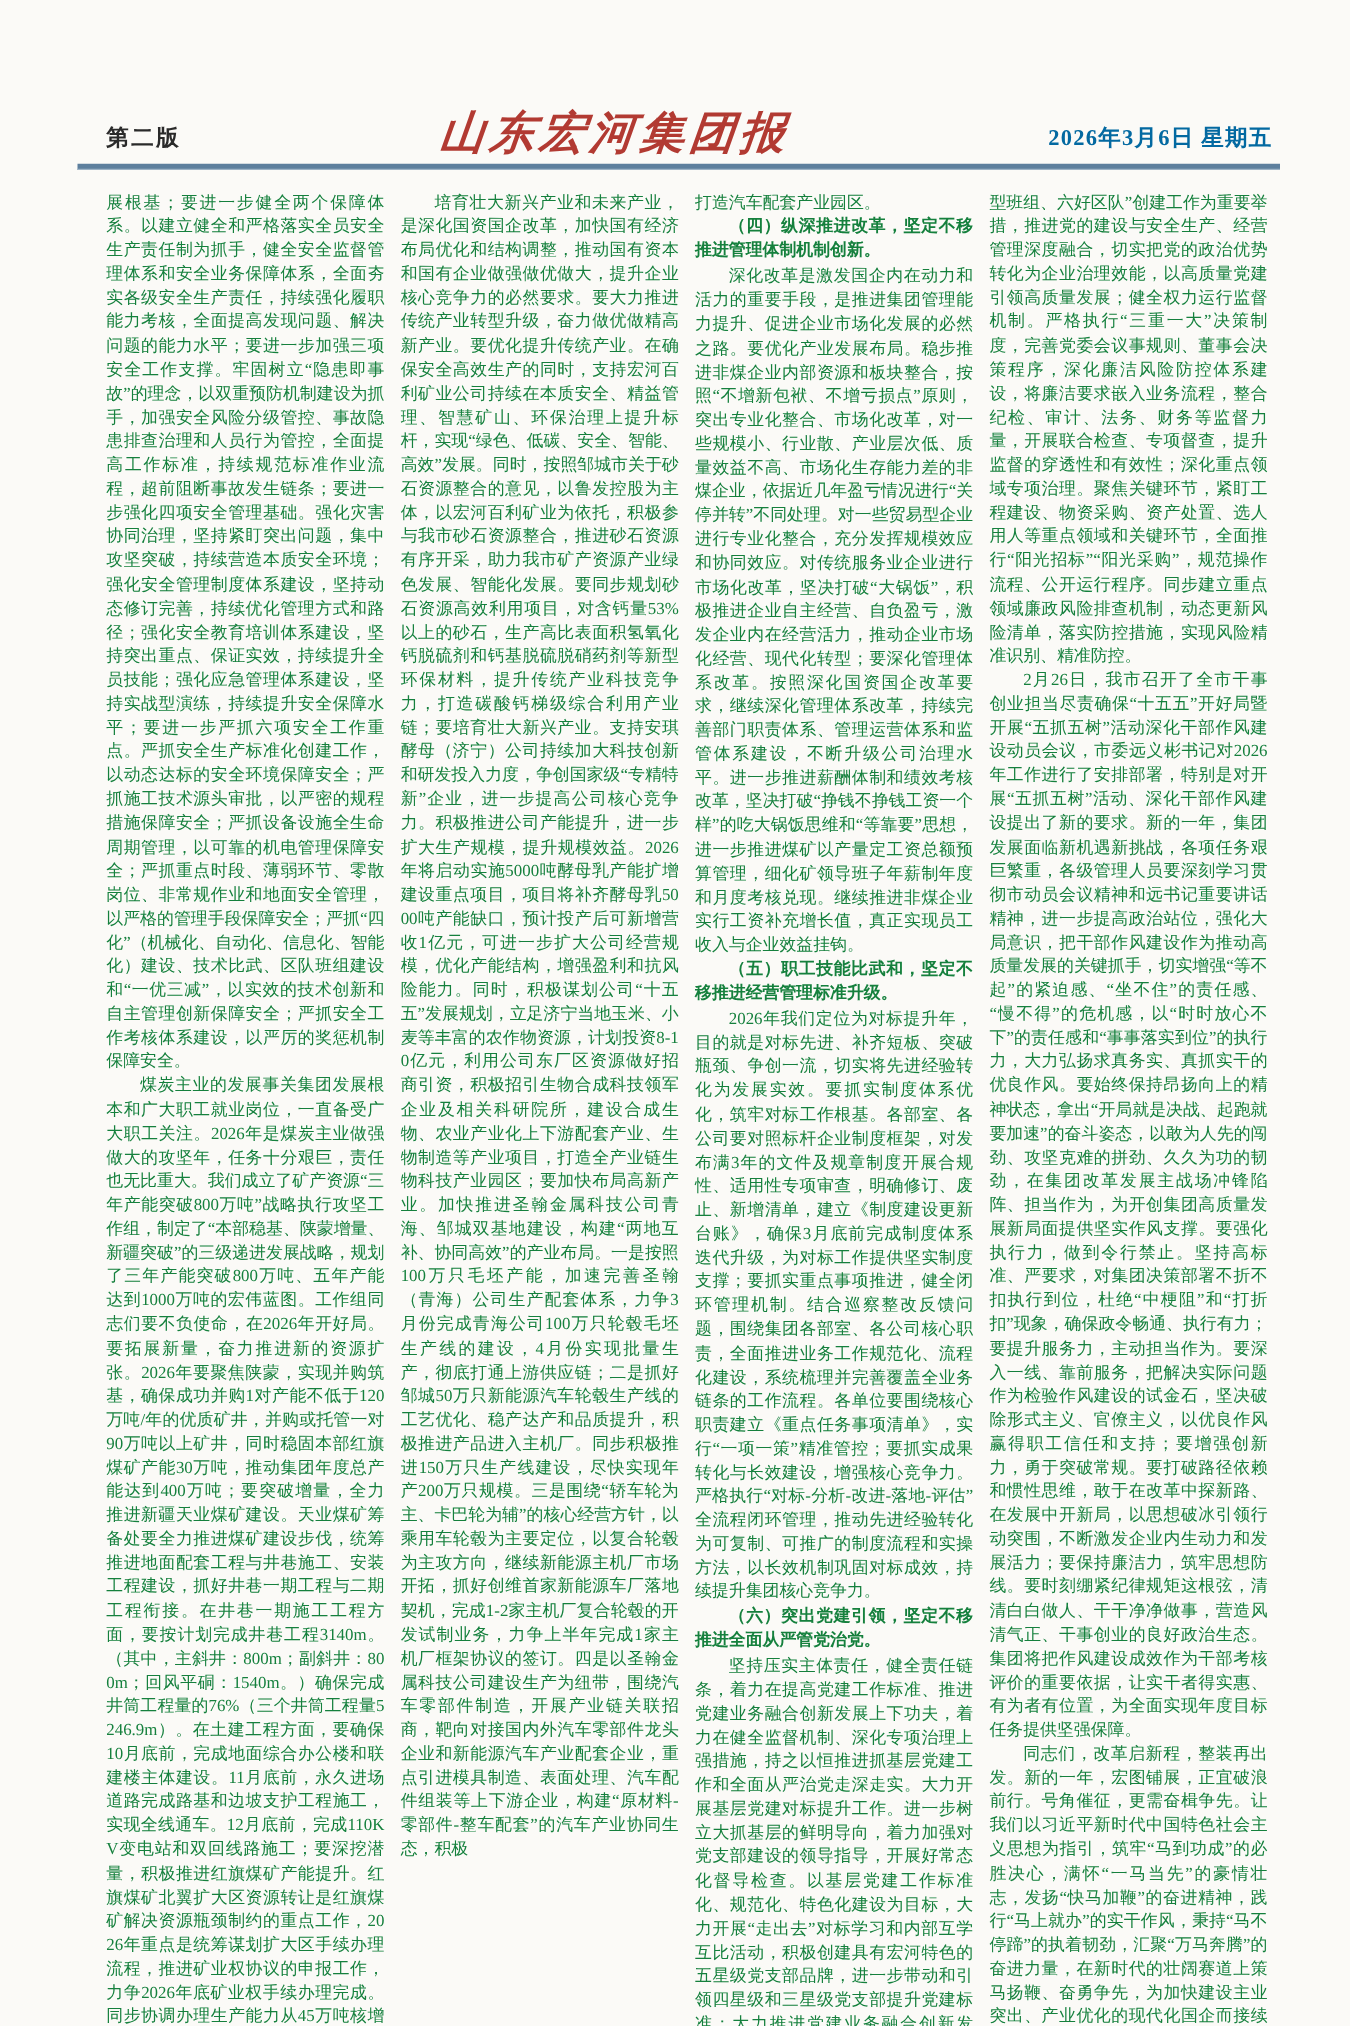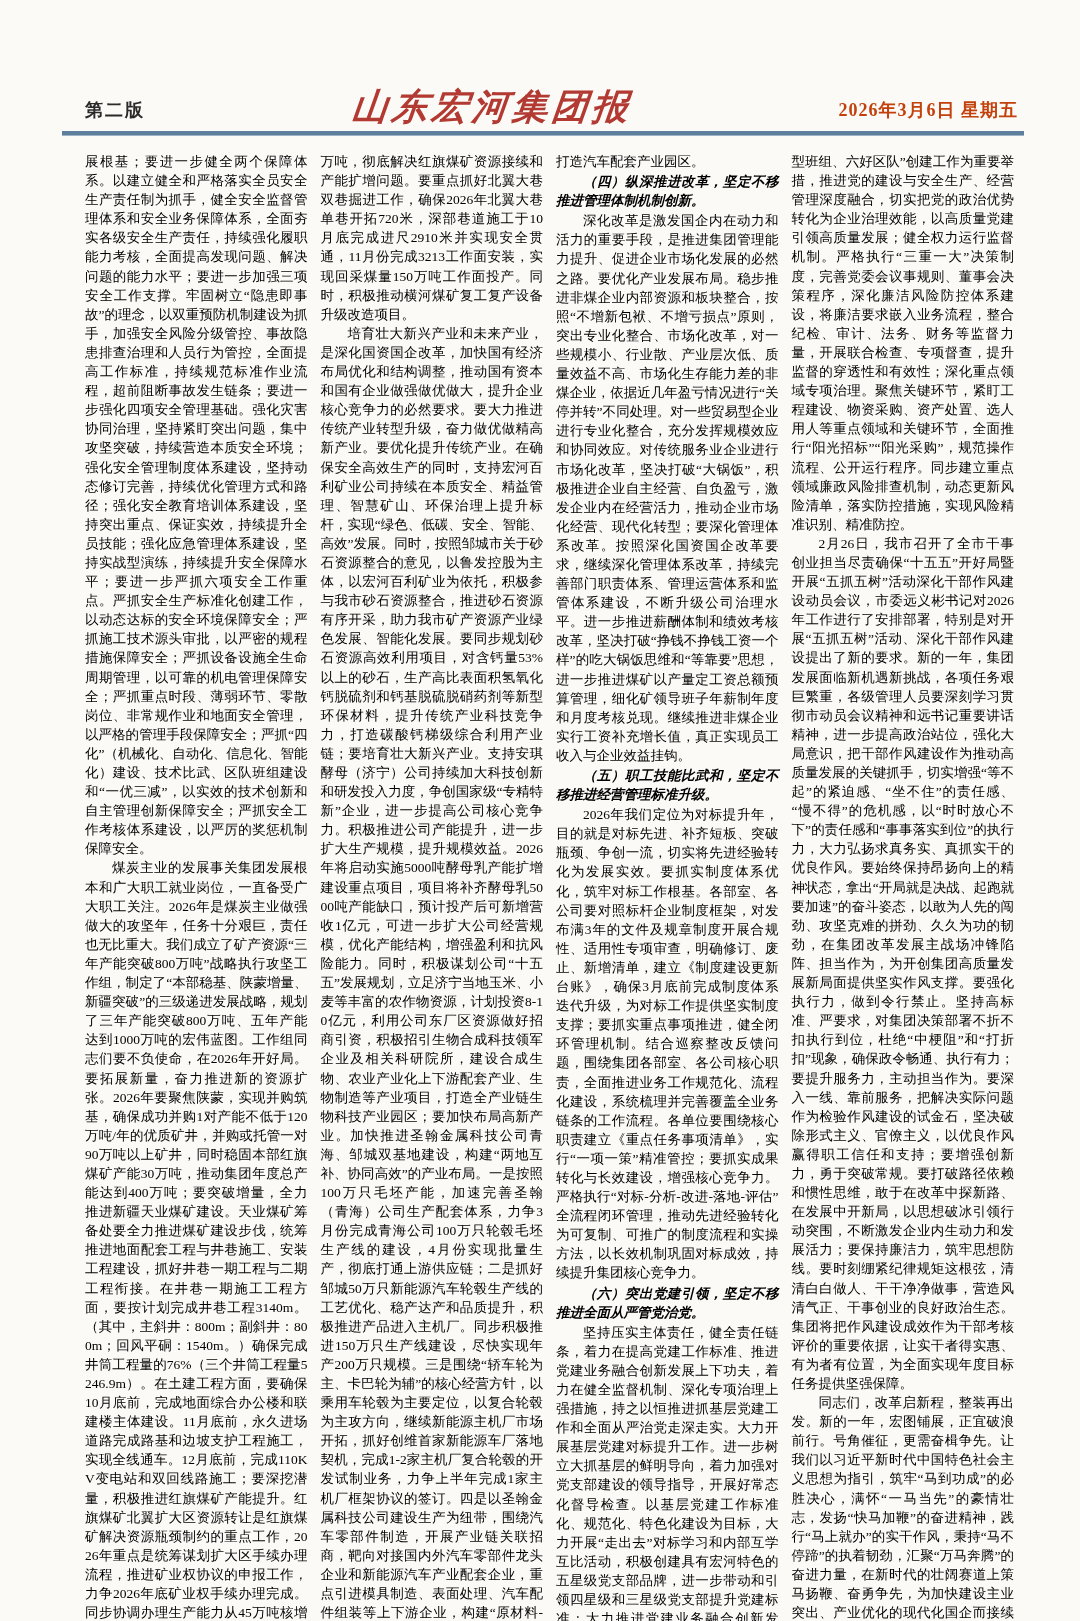--- a/index.html
+++ b/index.html
@@ -40,21 +40,21 @@
     color: #b23a32;
     transform: skewX(-6deg);
     letter-spacing: 4px;
     line-height: 1;
     padding-bottom: 0px;
     font-family: "DejaVu Serif", "Liberation Serif", serif;
   }
   .issue-date {
     font-size: 18px;
     font-weight: bold;
-    color: #c2410c;
+    color: #0369a1;
     letter-spacing: 1px;
     padding-bottom: 2px;
   }
   .rule {
     position: absolute;
     top: 131px;
     left: 62px;
     right: 56px;
     height: 4px;
     background: #5d7f9d;
@@ -67,33 +67,32 @@
     right: 66px;
     bottom: 40px;
     display: flex;
     gap: 13px;
   }
   .col {
     flex: 1 1 0;
     min-width: 0;
     font-size: 13.5px;
     line-height: 19.1px;
-    color: #000000;
+    color: #15803d;
     text-align: justify;
     text-justify: inter-ideograph;
   }
   .col p {
     margin: 0;
     text-indent: 2em;
     word-break: break-all;
   }
   .col p.frag { text-indent: 0; }
   .col p.heading {
     font-weight: bold;
-    font-style: italic;
     margin: 1px 0;
     font-family: "DejaVu Serif", "Liberation Serif", serif;
   }
 </style>
 </head>
 <body>
 
 <div class="page">
 
   <div class="header">
@@ -103,21 +102,20 @@
   </div>
 
   <div class="rule" style="background: rgb(93, 127, 157);"></div>
 
   <div class="columns">
     <div class="col" id="col-0">
         <p class="frag">展根基；要进一步健全两个保障体系。以建立健全和严格落实全员安全生产责任制为抓手，健全安全监督管理体系和安全业务保障体系，全面夯实各级安全生产责任，持续强化履职能力考核，全面提高发现问题、解决问题的能力水平；要进一步加强三项安全工作支撑。牢固树立“隐患即事故”的理念，以双重预防机制建设为抓手，加强安全风险分级管控、事故隐患排查治理和人员行为管控，全面提高工作标准，持续规范标准作业流程，超前阻断事故发生链条；要进一步强化四项安全管理基础。强化灾害协同治理，坚持紧盯突出问题，集中攻坚突破，持续营造本质安全环境；强化安全管理制度体系建设，坚持动态修订完善，持续优化管理方式和路径；强化安全教育培训体系建设，坚持突出重点、保证实效，持续提升全员技能；强化应急管理体系建设，坚持实战型演练，持续提升安全保障水平；要进一步严抓六项安全工作重点。严抓安全生产标准化创建工作，以动态达标的安全环境保障安全；严抓施工技术源头审批，以严密的规程措施保障安全；严抓设备设施全生命周期管理，以可靠的机电管理保障安全；严抓重点时段、薄弱环节、零散岗位、非常规作业和地面安全管理，以严格的管理手段保障安全；严抓“四化”（机械化、自动化、信息化、智能化）建设、技术比武、区队班组建设和“一优三减”，以实效的技术创新和自主管理创新保障安全；严抓安全工作考核体系建设，以严厉的奖惩机制保障安全。</p>
         <p class="">煤炭主业的发展事关集团发展根本和广大职工就业岗位，一直备受广大职工关注。2026年是煤炭主业做强做大的攻坚年，任务十分艰巨，责任也无比重大。我们成立了矿产资源“三年产能突破800万吨”战略执行攻坚工作组，制定了“本部稳基、陕蒙增量、新疆突破”的三级递进发展战略，规划了三年产能突破800万吨、五年产能达到1000万吨的宏伟蓝图。工作组同志们要不负使命，在2026年开好局。要拓展新量，奋力推进新的资源扩张。2026年要聚焦陕蒙，实现并购筑基，确保成功并购1对产能不低于120万吨/年的优质矿井，并购或托管一对90万吨以上矿井，同时稳固本部红旗煤矿产能30万吨，推动集团年度总产能达到400万吨；要突破增量，全力推进新疆天业煤矿建设。天业煤矿筹备处要全力推进煤矿建设步伐，统筹推进地面配套工程与井巷施工、安装工程建设，抓好井巷一期工程与二期工程衔接。在井巷一期施工工程方面，要按计划完成井巷工程3140m。（其中，主斜井：800m；副斜井：800m；回风平硐：1540m。）确保完成井筒工程量的76%（三个井筒工程量5246.9m）。在土建工程方面，要确保10月底前，完成地面综合办公楼和联建楼主体建设。11月底前，永久进场道路完成路基和边坡支护工程施工，实现全线通车。12月底前，完成110KV变电站和双回线路施工；要深挖潜量，积极推进红旗煤矿产能提升。红旗煤矿北翼扩大区资源转让是红旗煤矿解决资源瓶颈制约的重点工作，2026年重点是统筹谋划扩大区手续办理流程，推进矿业权协议的申报工作，力争2026年底矿业权手续办理完成。同步协调办理生产能力从45万吨核增至70</p>
       </div>
     <div class="col" id="col-1">
-        <p class="frag">万吨，彻底解决红旗煤矿资源接续和产能扩增问题。要重点抓好北翼大巷双巷掘进工作，确保2026年北翼大巷单巷开拓720米，深部巷道施工于10月底完成进尺2910米并实现安全贯通，11月份完成3213工作面安装，实现回采煤量150万吨工作面投产。同时，积极推动横河煤矿复工复产设备升级改造项目。</p>
         <p class="">培育壮大新兴产业和未来产业，是深化国资国企改革，加快国有经济布局优化和结构调整，推动国有资本和国有企业做强做优做大，提升企业核心竞争力的必然要求。要大力推进传统产业转型升级，奋力做优做精高新产业。要优化提升传统产业。在确保安全高效生产的同时，支持宏河百利矿业公司持续在本质安全、精益管理、智慧矿山、环保治理上提升标杆，实现“绿色、低碳、安全、智能、高效”发展。同时，按照邹城市关于砂石资源整合的意见，以鲁发控股为主体，以宏河百利矿业为依托，积极参与我市砂石资源整合，推进砂石资源有序开采，助力我市矿产资源产业绿色发展、智能化发展。要同步规划砂石资源高效利用项目，对含钙量53%以上的砂石，生产高比表面积氢氧化钙脱硫剂和钙基脱硫脱硝药剂等新型环保材料，提升传统产业科技竞争力，打造碳酸钙梯级综合利用产业链；要培育壮大新兴产业。支持安琪酵母（济宁）公司持续加大科技创新和研发投入力度，争创国家级“专精特新”企业，进一步提高公司核心竞争力。积极推进公司产能提升，进一步扩大生产规模，提升规模效益。2026年将启动实施5000吨酵母乳产能扩增建设重点项目，项目将补齐酵母乳5000吨产能缺口，预计投产后可新增营收1亿元，可进一步扩大公司经营规模，优化产能结构，增强盈利和抗风险能力。同时，积极谋划公司“十五五”发展规划，立足济宁当地玉米、小麦等丰富的农作物资源，计划投资8-10亿元，利用公司东厂区资源做好招商引资，积极招引生物合成科技领军企业及相关科研院所，建设合成生物、农业产业化上下游配套产业、生物制造等产业项目，打造全产业链生物科技产业园区；要加快布局高新产业。加快推进圣翰金属科技公司青海、邹城双基地建设，构建“两地互补、协同高效”的产业布局。一是按照100万只毛坯产能，加速完善圣翰（青海）公司生产配套体系，力争3月份完成青海公司100万只轮毂毛坯生产线的建设，4月份实现批量生产，彻底打通上游供应链；二是抓好邹城50万只新能源汽车轮毂生产线的工艺优化、稳产达产和品质提升，积极推进产品进入主机厂。同步积极推进150万只生产线建设，尽快实现年产200万只规模。三是围绕“轿车轮为主、卡巴轮为辅”的核心经营方针，以乘用车轮毂为主要定位，以复合轮毂为主攻方向，继续新能源主机厂市场开拓，抓好创维首家新能源车厂落地契机，完成1-2家主机厂复合轮毂的开发试制业务，力争上半年完成1家主机厂框架协议的签订。四是以圣翰金属科技公司建设生产为纽带，围绕汽车零部件制造，开展产业链关联招商，靶向对接国内外汽车零部件龙头企业和新能源汽车产业配套企业，重点引进模具制造、表面处理、汽车配件组装等上下游企业，构建“原材料-零部件-整车配套”的汽车产业协同生态，积极</p>
       </div>
     <div class="col" id="col-2">
         <p class="frag">打造汽车配套产业园区。</p>
         <p class="heading">（四）纵深推进改革，坚定不移推进管理体制机制创新。</p>
         <p class="">深化改革是激发国企内在动力和活力的重要手段，是推进集团管理能力提升、促进企业市场化发展的必然之路。要优化产业发展布局。稳步推进非煤企业内部资源和板块整合，按照“不增新包袱、不增亏损点”原则，突出专业化整合、市场化改革，对一些规模小、行业散、产业层次低、质量效益不高、市场化生存能力差的非煤企业，依据近几年盈亏情况进行“关停并转”不同处理。对一些贸易型企业进行专业化整合，充分发挥规模效应和协同效应。对传统服务业企业进行市场化改革，坚决打破“大锅饭”，积极推进企业自主经营、自负盈亏，激发企业内在经营活力，推动企业市场化经营、现代化转型；要深化管理体系改革。按照深化国资国企改革要求，继续深化管理体系改革，持续完善部门职责体系、管理运营体系和监管体系建设，不断升级公司治理水平。进一步推进薪酬体制和绩效考核改革，坚决打破“挣钱不挣钱工资一个样”的吃大锅饭思维和“等靠要”思想，进一步推进煤矿以产量定工资总额预算管理，细化矿领导班子年薪制年度和月度考核兑现。继续推进非煤企业实行工资补充增长值，真正实现员工收入与企业效益挂钩。</p>
         <p class="heading">（五）职工技能比武和，坚定不移推进经营管理标准升级。</p>
         <p class="">2026年我们定位为对标提升年，目的就是对标先进、补齐短板、突破瓶颈、争创一流，切实将先进经验转化为发展实效。要抓实制度体系优化，筑牢对标工作根基。各部室、各公司要对照标杆企业制度框架，对发布满3年的文件及规章制度开展合规性、适用性专项审查，明确修订、废止、新增清单，建立《制度建设更新台账》，确保3月底前完成制度体系迭代升级，为对标工作提供坚实制度支撑；要抓实重点事项推进，健全闭环管理机制。结合巡察整改反馈问题，围绕集团各部室、各公司核心职责，全面推进业务工作规范化、流程化建设，系统梳理并完善覆盖全业务链条的工作流程。各单位要围绕核心职责建立《重点任务事项清单》，实行“一项一策”精准管控；要抓实成果转化与长效建设，增强核心竞争力。严格执行“对标-分析-改进-落地-评估”全流程闭环管理，推动先进经验转化为可复制、可推广的制度流程和实操方法，以长效机制巩固对标成效，持续提升集团核心竞争力。</p>
         <p class="heading">（六）突出党建引领，坚定不移推进全面从严管党治党。</p>
         <p class="">坚持压实主体责任，健全责任链条，着力在提高党建工作标准、推进党建业务融合创新发展上下功夫，着力在健全监督机制、深化专项治理上强措施，持之以恒推进抓基层党建工作和全面从严治党走深走实。大力开展基层党建对标提升工作。进一步树立大抓基层的鲜明导向，着力加强对党支部建设的领导指导，开展好常态化督导检查。以基层党建工作标准化、规范化、特色化建设为目标，大力开展“走出去”对标学习和内部互学互比活动，积极创建具有宏河特色的五星级党支部品牌，进一步带动和引领四星级和三星级党支部提升党建标准；大力推进党建业务融合创新发展。切实发挥党建引领作用，以持续开展“宏技杯”职工技能比武和“五</p>

